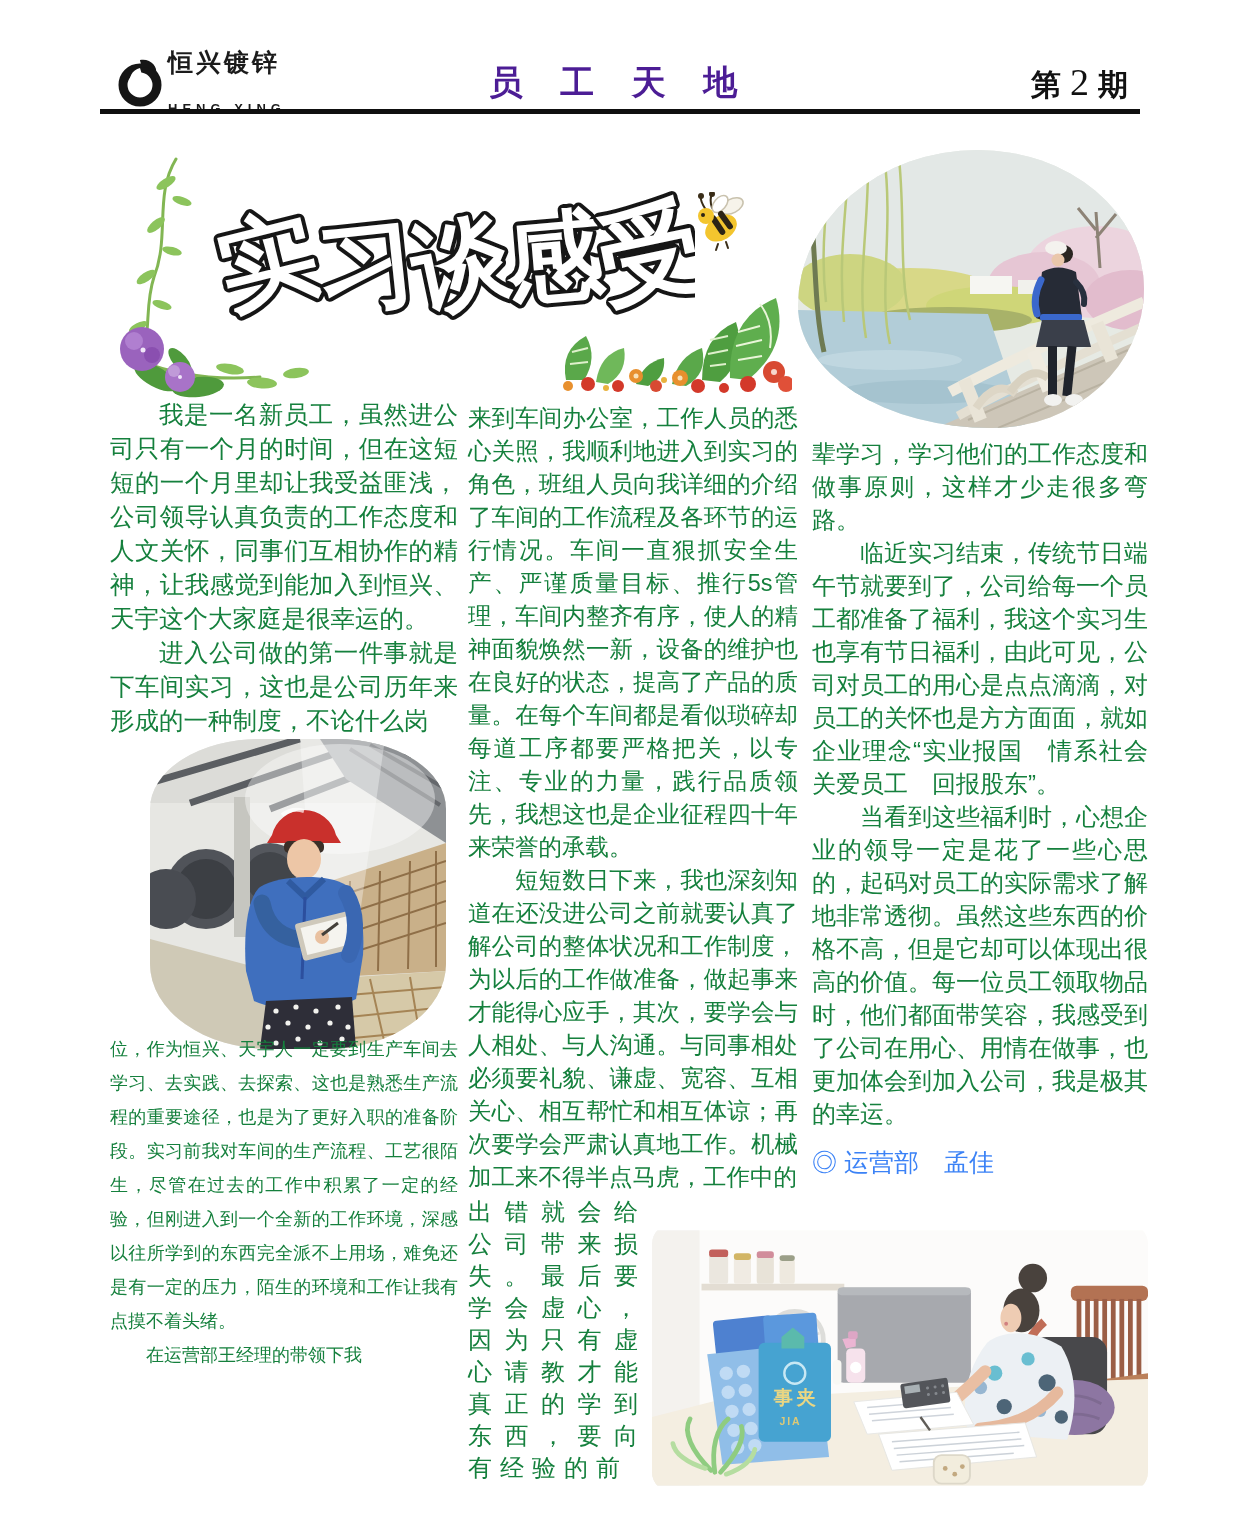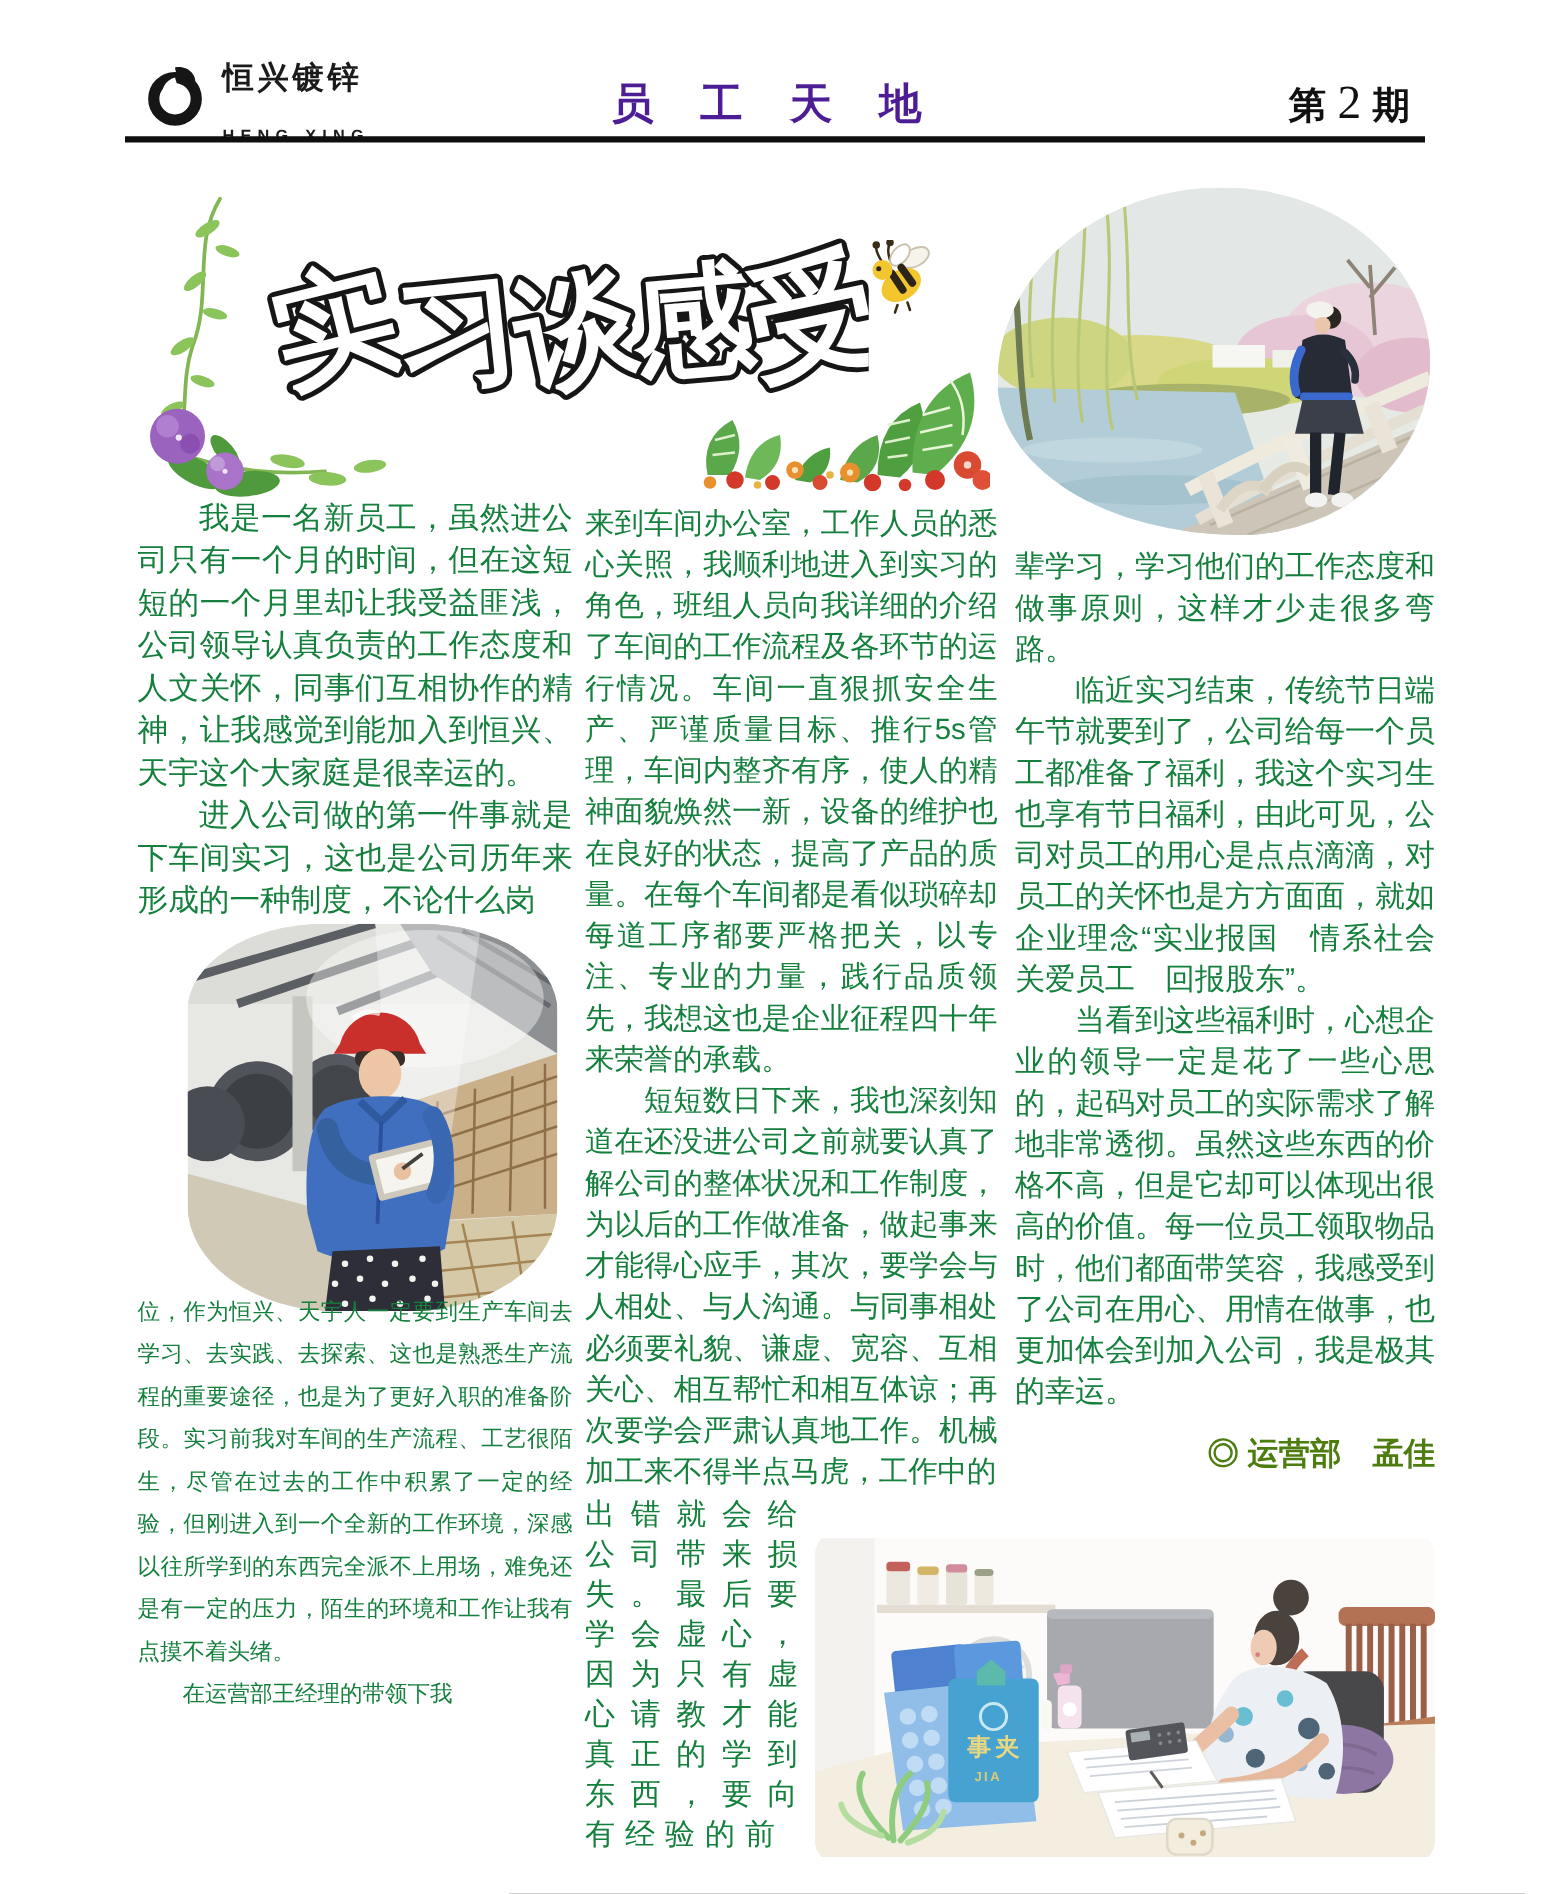--- a/index.html
+++ b/index.html
@@ -1,38 +1,38 @@
 <!DOCTYPE html>
 <html><head>
 <meta charset="utf-8">
 <style>
   html,body{margin:0;padding:0;background:#888;}
   .page{position:relative;width:1240px;height:1515px;background:#ffffff;margin:0 auto;
         font-family:"Liberation Sans",sans-serif;overflow:hidden;}
   .abs{position:absolute;}
   
-  .logo{left:112px;top:48px;display:flex;align-items:flex-start;gap:10px;}
+  .logo{left:112px;top:48px;display:flex;align-items:center;}
   .logo-cn{font-size:25px;font-weight:bold;letter-spacing:3px;color:#1b1b1b;line-height:1.15;}
   .logo-en{font-size:13px;font-weight:bold;letter-spacing:5px;color:#1b1b1b;margin-top:24px;}
   .masthead{left:0;right:0;top:60px;text-align:center;font-size:34px;font-weight:bold;
             letter-spacing:14px;color:#4c1d95;}
   .issue{right:112px;top:60px;display:flex;align-items:baseline;gap:9px;color:#111;}
   .issue .zh{font-size:30px;font-weight:bold;}
   .issue .num{font-size:38px;font-family:"Liberation Serif",serif;font-weight:400;}
   .rule{left:100px;top:109px;width:1040px;height:5px;background:#0f0f0f;}
   
   .col{color:#15803d;text-align:justify;}
   .col p{margin:0;}
   .ind{text-indent:2em;}
   .col-l1{left:110px;top:398px;width:348px;font-size:24.5px;line-height:34px;}
   .col-l2{left:110px;top:1032px;width:348px;font-size:18px;line-height:34px;}
   .col-m1{left:468px;top:402px;width:330px;font-size:23.5px;line-height:33px;}
   .col-m2{left:468px;top:1196px;width:178px;font-size:24px;line-height:32px;letter-spacing:8px;}
   .col-r{left:812px;top:437px;width:336px;font-size:24px;line-height:33px;}
-  .byline{left:812px;top:1146px;width:336px;text-align:right;font-size:25px;font-weight:bold;color:#4d7c0f;}
+  .byline{left:812px;top:1146px;width:336px;font-size:25px;font-weight:normal;color:#3b82f6;}
   
   .photo{overflow:hidden;}
   .photo svg{display:block;}
   .photo-park{left:798px;top:150px;width:346px;height:278px;
               border-radius:52% 48% 44% 56% / 56% 50% 50% 44%;}
   .photo-worker{left:150px;top:739px;width:296px;height:310px;
               border-radius:110px 110px 120px 120px / 70px 70px 85px 85px;}
   .photo-office{left:652px;top:1224px;width:496px;height:268px;border-radius:20px;}
   
   .title-art{left:205px;top:165px;}

